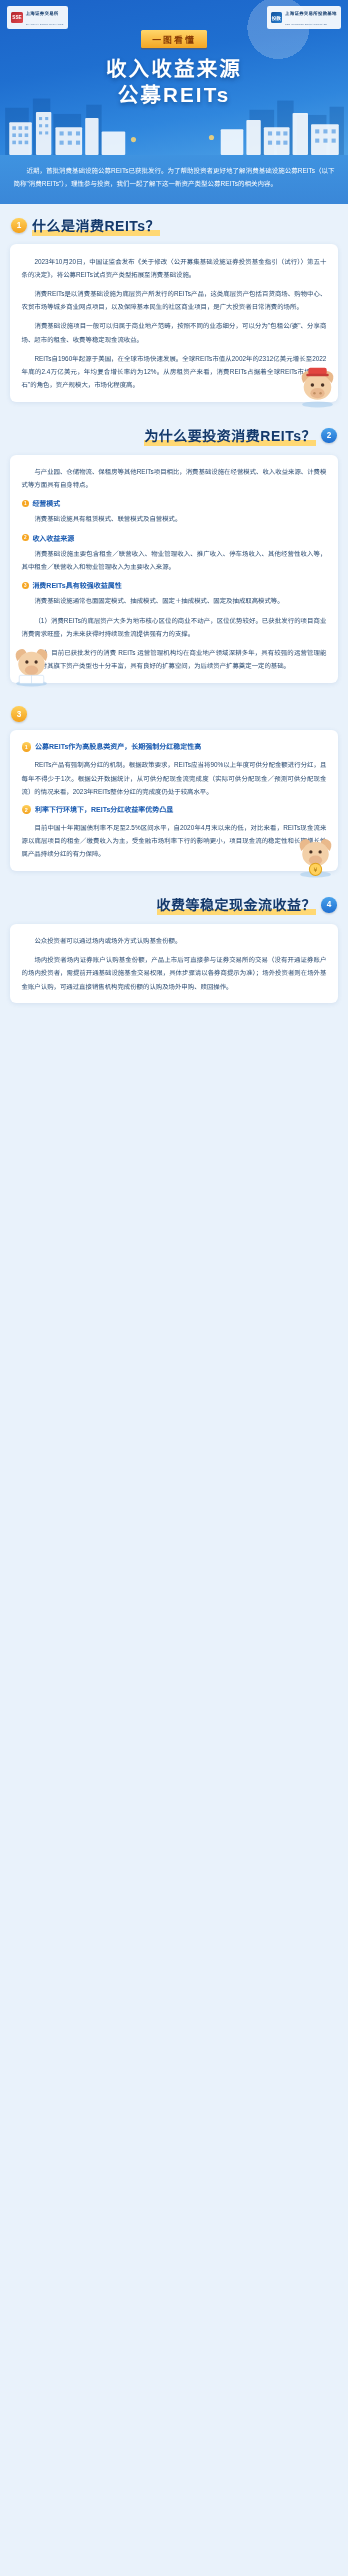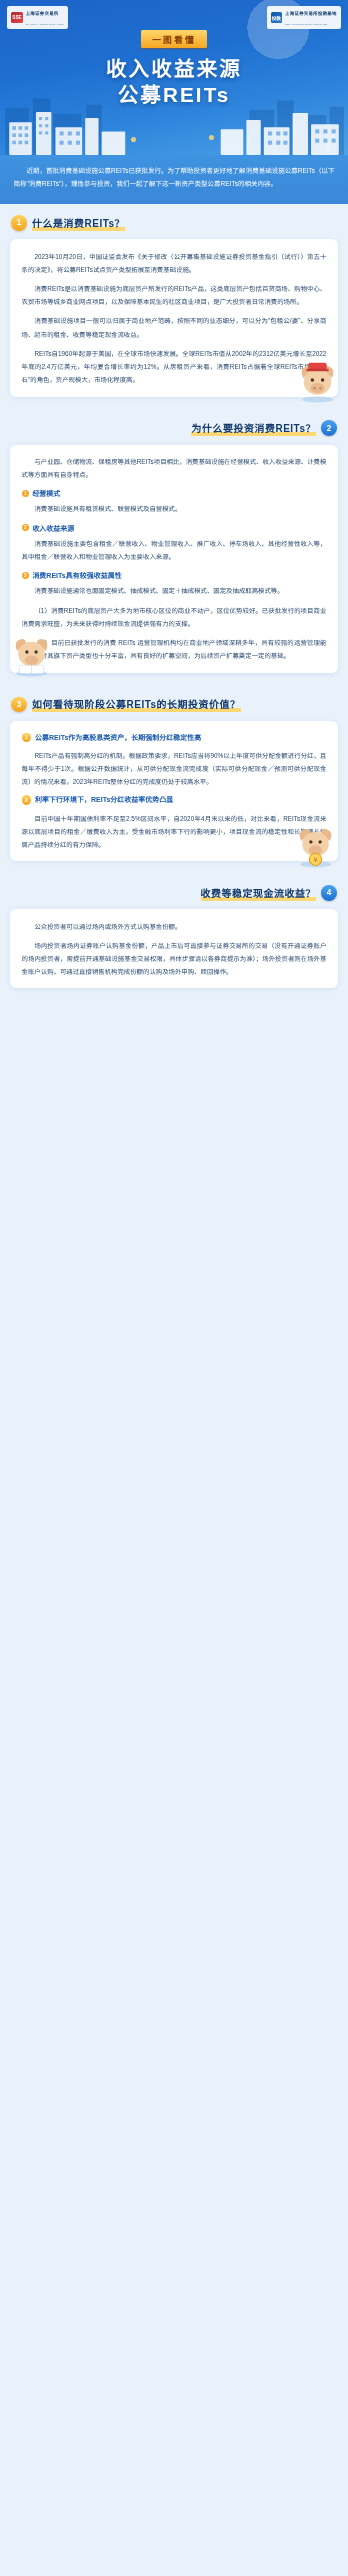--- a/index.html
+++ b/index.html
@@ -88,21 +88,21 @@
   .num-badge {
     width: 15.5px; height:15.5px; border-radius:50%;
     background: linear-gradient(180deg,#ffd15c,#f3a11d);
     color:#fff; font-size:8.2px; font-weight:bold;
     display:flex; align-items:center; justify-content:center;
     box-shadow: 0 1px 2.1px rgba(0,0,0,.18);
     flex: none;
   }
   .num-badge.blue { background: linear-gradient(180deg,#4aa3ec,#1f6fd0); }
   .sec-title {
-    font-size: 10px; font-weight: bold; color:#14396b;
+    font-size: 14px; font-weight: bold; color:#14396b;
     letter-spacing: 0.5px;
     padding-bottom: 1px;
     background-image: linear-gradient(transparent 72%, #ffd873 72%);
     text-align: right;
   }
 
   
   .card {
     background:#fff; border-radius: 6.2px;
     margin: 5.2px 10.3px 3.1px;
@@ -319,21 +319,20 @@
       <rect x="22" y="76" width="48" height="16" rx="3" fill="#ffffff" stroke="#bcd6ef"></rect>
       <line x1="46" y1="76" x2="46" y2="92" stroke="#bcd6ef"></line>
     </svg>
   </div>
 
   <div class="spacer"></div>
 
   <div class="sec-wrap">
     <div class="sec-head">
       <div class="num-badge">3</div>
-      <div class="sec-title">如何看待现阶段公募REITs的长期投资价值？</div>
     </div>
     <div class="card">
       <div class="tip-h">
         <span class="n">1</span>
         <span class="t">公募REITs作为高股息类资产，长期强制分红稳定性高</span>
       </div>
       <p class="p">REITs产品有强制高分红的机制。根据政策要求，REITs应当将90%以上年度可供分配金额进行分红，且每年不得少于1次。根据公开数据统计，从可供分配现金流完成度（实际可供分配现金／预测可供分配现金流）的情况来看，2023年REITs整体分红的完成度仍处于较高水平。</p>
 
       <div class="tip-h">
         <span class="n">2</span>

